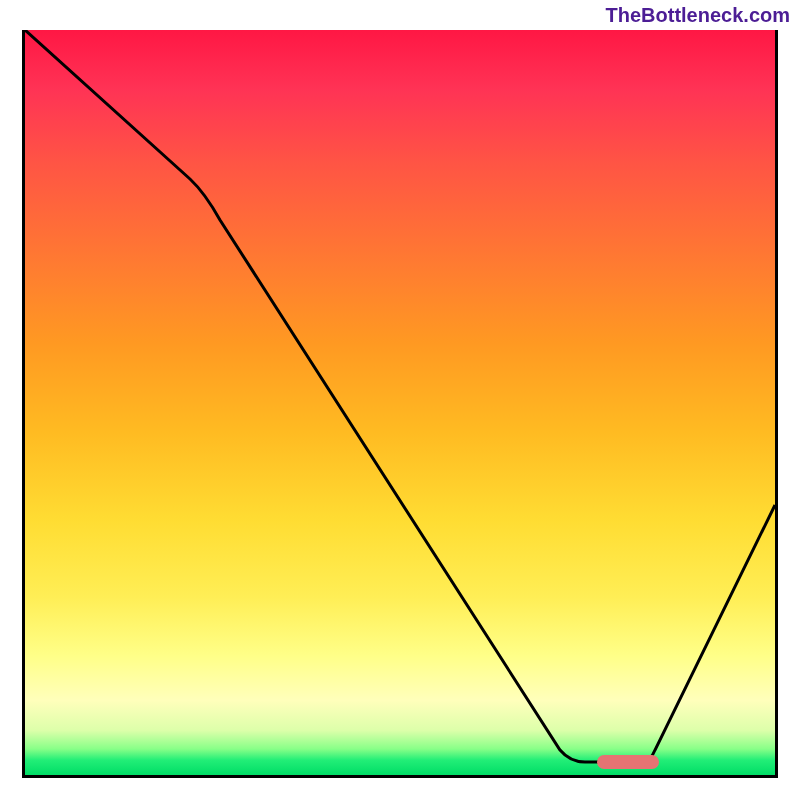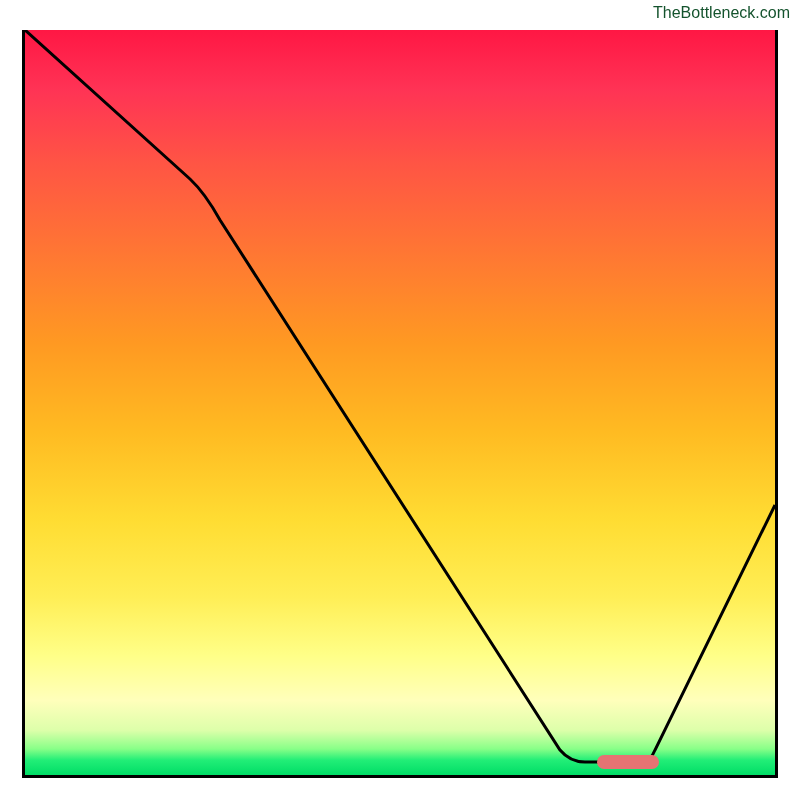--- a/index.html
+++ b/index.html
@@ -8,23 +8,23 @@
     width: 800px;
     height: 800px;
     background: #ffffff;
     position: relative;
     font-family: Arial, sans-serif;
   }
   .watermark {
     position: absolute;
     top: 4px;
     right: 10px;
-    font-size: 16px;
-    font-weight: normal;
-    color: #14532d;
+    font-size: 20px;
+    font-weight: bold;
+    color: #4c1d95;
     z-index: 10;
   }
   .plot-area {
     position: absolute;
     left: 22px;
     top: 30px;
     width: 756px;
     height: 748px;
     border-left: 3px solid #000;
     border-right: 3px solid #000;

